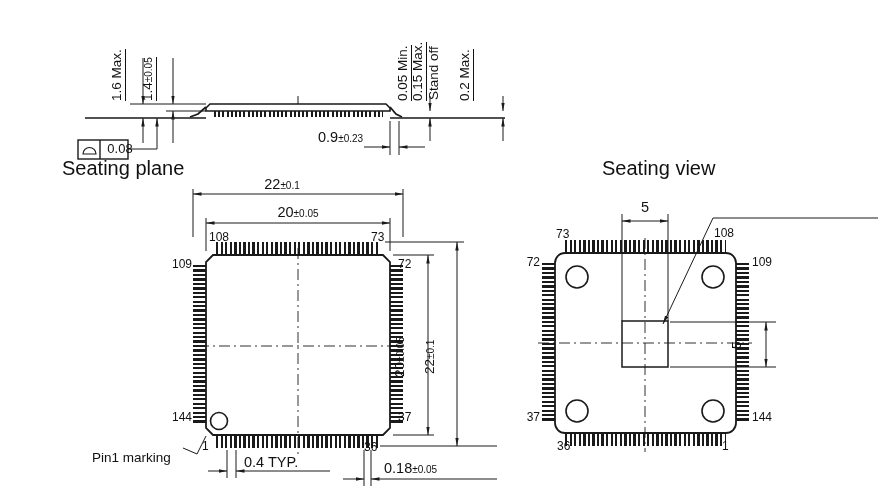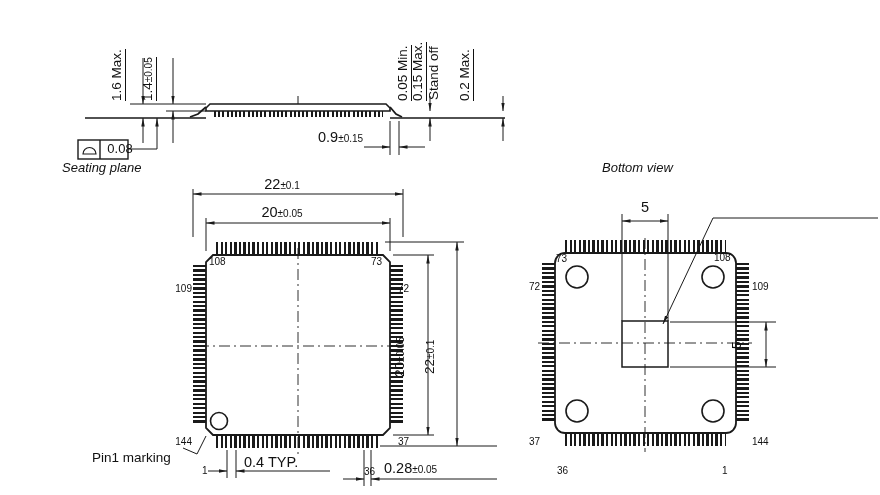--- a/index.html
+++ b/index.html
@@ -7,28 +7,28 @@
     position:relative;width:880px;height:495px;background:#ffffff;
     font-family:"Liberation Sans",sans-serif;color:#111;overflow:hidden;
   }
   svg{position:absolute;left:0;top:0;}
   .lab{position:absolute;font-size:13.5px;white-space:nowrap;line-height:16px;color:#111;}
   .dim{font-size:14.5px;}
   .tol{font-size:10px;}
   .vlab{position:absolute;font-size:13.5px;white-space:nowrap;line-height:16px;height:16px;
         transform:rotate(-90deg);transform-origin:left bottom;color:#111;}
   .ul{border-bottom:1.2px solid #111;}
-  .pin-num{position:absolute;font-size:10px;line-height:11px;white-space:nowrap;color:#111;margin-top:24px;}
+  .pin-num{position:absolute;font-size:12px;line-height:11px;white-space:nowrap;color:#111;}
   .ra{text-align:right;}
   .ctr{text-align:center;}
   .pins{position:absolute;}
   .pins-h{background:repeating-linear-gradient(90deg,#1a1a1a 0 2.3px,transparent 2.3px 4.56px);}
   .pins-v{background:repeating-linear-gradient(180deg,#1a1a1a 0 2.3px,transparent 2.3px 4.44px);}
   .ticks{position:absolute;background:repeating-linear-gradient(90deg,#1a1a1a 0 2px,transparent 2px 4.2px);}
-  .title{font-size:13px;font-style:italic;}
+  .title{font-size:20px;}
 </style>
 </head>
 <body>
 
 <div id="canvas">
 
   <svg width="880" height="495" viewBox="0 0 880 495">
     <defs>
       <marker id="arr" markerUnits="userSpaceOnUse" markerWidth="9" markerHeight="4" refX="8.5" refY="1.75" orient="auto">
         <path d="M0,0 L8.5,1.75 L0,3.5 Z" fill="#1a1a1a"></path>
@@ -138,41 +138,41 @@
   <div class="pins pins-v" style="left:542px;top:263px;width:13px;height:160px;"></div>
   <div class="pins pins-v" style="left:736px;top:263px;width:13px;height:160px;"></div>
   <div class="ticks" style="left:214px;top:111px;width:169px;height:6px;"></div>
 
   <div class="vlab ul" style="left:126px;top:84px;">1.6 Max.</div>
   <div class="vlab ul" style="left:157px;top:84px;"><span>1.4</span><span class="tol">±0.05</span></div>
   <div class="vlab ul" style="left:412px;top:84px;">0.05 Min.</div>
   <div class="vlab ul" style="left:427px;top:84px;">0.15 Max.</div>
   <div class="vlab" style="left:442px;top:84px;">Stand off</div>
   <div class="vlab ul" style="left:474px;top:84px;">0.2 Max.</div>
-  <div class="lab dim" style="left:318px;top:129px;"><span>0.9</span><span class="tol">±0.15</span></div>
+  <div class="lab dim" style="left:318px;top:129px;"><span>0.9</span><span class="tol">±0.23</span></div>
   <div class="lab ctr" style="left:100px;top:141px;width:40px;font-size:13px;">0.08</div>
   <div class="lab title" style="left:62px;top:160px;">Seating plane</div>
 
   <div class="lab dim ctr" style="left:247px;top:176px;width:70px;"><span>22</span><span class="tol">±0.1</span></div>
-  <div class="lab dim ctr" style="left:242px;top:204px;width:80px;"><span>20</span><span class="tol">±0.05</span></div>
+  <div class="lab dim ctr" style="left:258px;top:204px;width:80px;"><span>20</span><span class="tol">±0.05</span></div>
   <div class="vlab" style="left:408px;top:361px;"><span>20</span><span class="tol">±0.05</span></div>
   <div class="vlab" style="left:438px;top:358px;"><span>22</span><span class="tol">±0.1</span></div>
   <div class="lab dim" style="left:244px;top:454px;">0.4 TYP.</div>
-  <div class="lab dim" style="left:384px;top:460px;"><span>0.28</span><span class="tol">±0.05</span></div>
+  <div class="lab dim" style="left:384px;top:460px;"><span>0.18</span><span class="tol">±0.05</span></div>
   <div class="lab" style="left:92px;top:450px;">Pin1 marking</div>
   <div class="pin-num" style="left:209px;top:232px;">108</div>
   <div class="pin-num" style="left:371px;top:232px;">73</div>
   <div class="pin-num ra" style="left:170px;top:259px;width:22px;">109</div>
   <div class="pin-num" style="left:398px;top:259px;">72</div>
   <div class="pin-num ra" style="left:170px;top:412px;width:22px;">144</div>
   <div class="pin-num" style="left:398px;top:412px;">37</div>
   <div class="pin-num" style="left:202px;top:441px;">1</div>
   <div class="pin-num" style="left:364px;top:442px;">36</div>
 
-  <div class="lab title" style="left:602px;top:160px;">Bottom view</div>
+  <div class="lab title" style="left:602px;top:160px;">Seating view</div>
   <div class="lab dim ctr" style="left:636px;top:199px;width:18px;">5</div>
   <div class="vlab dim" style="left:745px;top:333px;">5</div>
   <div class="pin-num" style="left:556px;top:229px;">73</div>
   <div class="pin-num" style="left:714px;top:228px;">108</div>
   <div class="pin-num ra" style="left:518px;top:257px;width:22px;">72</div>
   <div class="pin-num" style="left:752px;top:257px;">109</div>
   <div class="pin-num ra" style="left:518px;top:412px;width:22px;">37</div>
   <div class="pin-num" style="left:752px;top:412px;">144</div>
   <div class="pin-num" style="left:557px;top:441px;">36</div>
   <div class="pin-num" style="left:722px;top:441px;">1</div>

